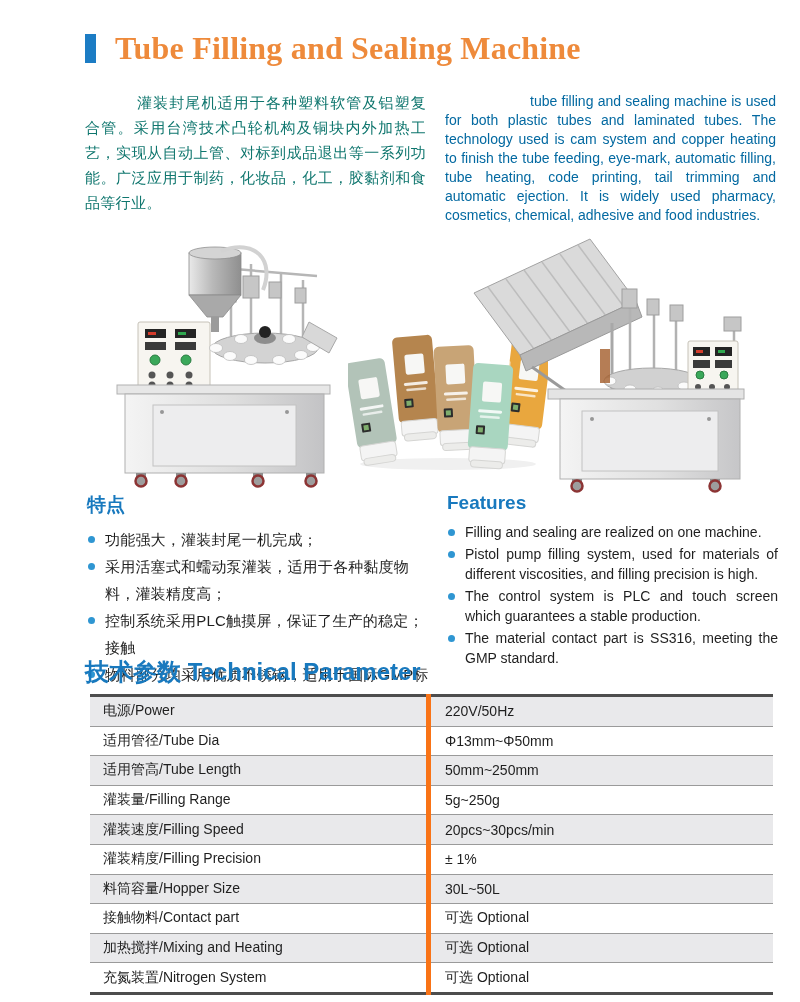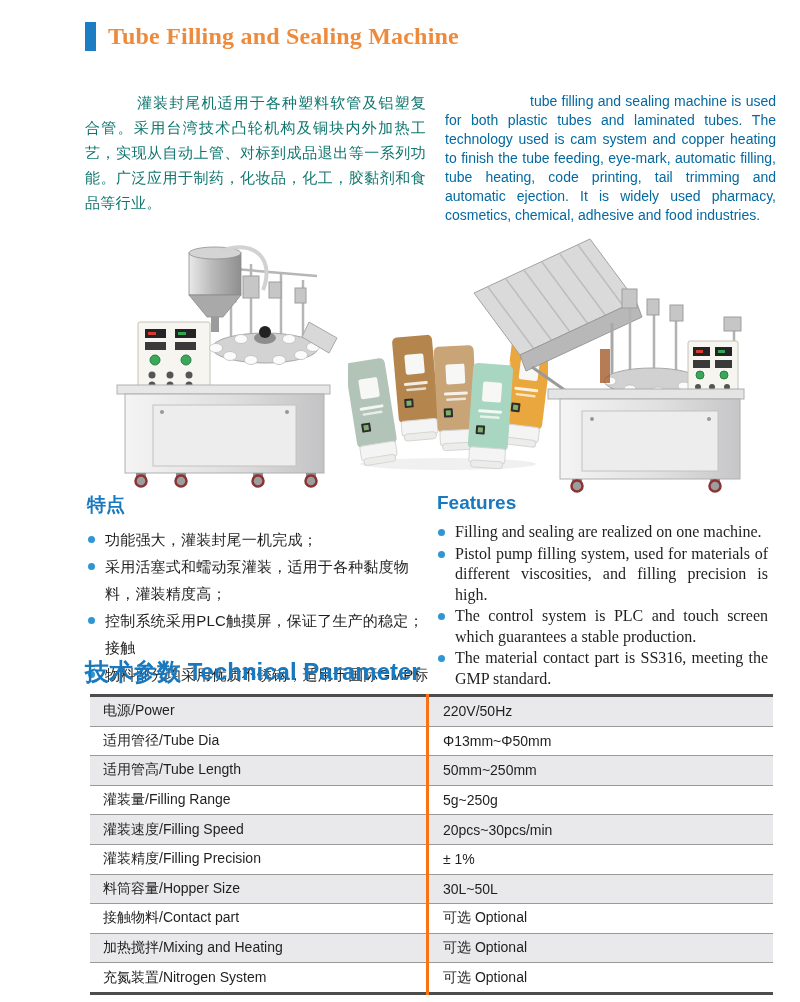--- a/index.html
+++ b/index.html
@@ -2,53 +2,53 @@
 <html><head>
 <meta charset="utf-8">
 <style>
   html,body { margin:0; padding:0; background:#ffffff; }
   body { font-family:"Liberation Sans", sans-serif; }
   .page { position:relative; width:800px; height:1002px; background:#ffffff; overflow:hidden; }
 
   
   .title-row { position:absolute; left:85px; top:22px; display:flex; align-items:center; }
   .title-bar { width:11px; height:29px; background:#1c7cc4; margin-right:11px; flex:none; }
-  .title-text { font-family:"Liberation Serif", serif; font-weight:bold; font-size:24px; color:#ee8a3b; margin:1px; letter-spacing:0.2px; }
+  .title-text { font-family:"Liberation Serif", serif; font-weight:bold; font-size:32px; color:#ee8a3b; margin:8px; letter-spacing:0.2px; }
 
   
   .intro-cn { position:absolute; left:85px; top:90px; width:341px; margin:0; font-size:15px; line-height:25px; color:#0f766e; text-align:justify; text-indent:52px; letter-spacing:0.3px; }
   .intro-en { position:absolute; left:445px; top:92px; width:331px; margin:0; font-size:14px; line-height:19px; color:#0369a1; text-align:justify; text-indent:85px; }
 
   
   .img { position:absolute; }
   .img-left  { left:103px; top:236px; }
   .img-tubes { left:348px; top:330px; }
   .img-right { left:462px; top:231px; }
 
   
   .feat { position:absolute; top:492px; }
   .feat-cn { left:85px; width:346px; }
-  .feat-en { left:435px; width:333px; }
+  .feat-en { left:445px; width:333px; }
   .feat h2 { margin:0 0 8px 2px; font-size:19px; font-weight:bold; color:#1879be; }
   .feat ul { margin:0; padding:0; list-style:none; }
   .feat li { position:relative; padding-left:20px; color:#1f1f1f; }
   .feat li::before { content:""; position:absolute; left:3px; width:7px; height:7px; border-radius:50%; background:#2f96d2; }
   .feat-cn li { font-size:15px; line-height:27px; letter-spacing:0.2px; }
   .feat-cn li::before { top:10px; }
-  .feat-en li { font-size:16px; line-height:20.5px; text-align:justify; margin-bottom:1px;font-family:Liberation Serif, serif; }
+  .feat-en li { font-size:14px; line-height:20.5px; text-align:justify; margin-bottom:1px; }
   .feat-en li::before { top:7px; }
 
   
   .tech-heading { position:absolute; left:85px; top:656px; margin:0; font-size:24px; font-weight:bold; color:#1879be; }
   .param-table { position:absolute; left:90px; top:694px; width:683px; border-collapse:collapse; border-top:3px solid #4d4d4d; border-bottom:3px solid #4d4d4d; table-layout:fixed; }
   .param-table td { height:28.6px; padding:0; font-size:14px; color:#1f1f1f; border-bottom:1px solid #9a9a9a; vertical-align:middle; }
   .param-table tr:last-child td { border-bottom:none; }
   .param-table tr:nth-child(odd) { background:#e9e9eb; }
   .param-table td.label { width:323px; padding-left:13px; }
-  .param-table td.value { border-left:3px solid #f97316; padding-left:14px; }
+  .param-table td.value { border-left:5px solid #f97316; padding-left:14px; }
 </style>
 </head>
 <body>
 
 <div class="page">
 
   <div class="title-row">
     <span class="title-bar"></span>
     <h1 class="title-text">Tube Filling and Sealing Machine</h1>
   </div>

